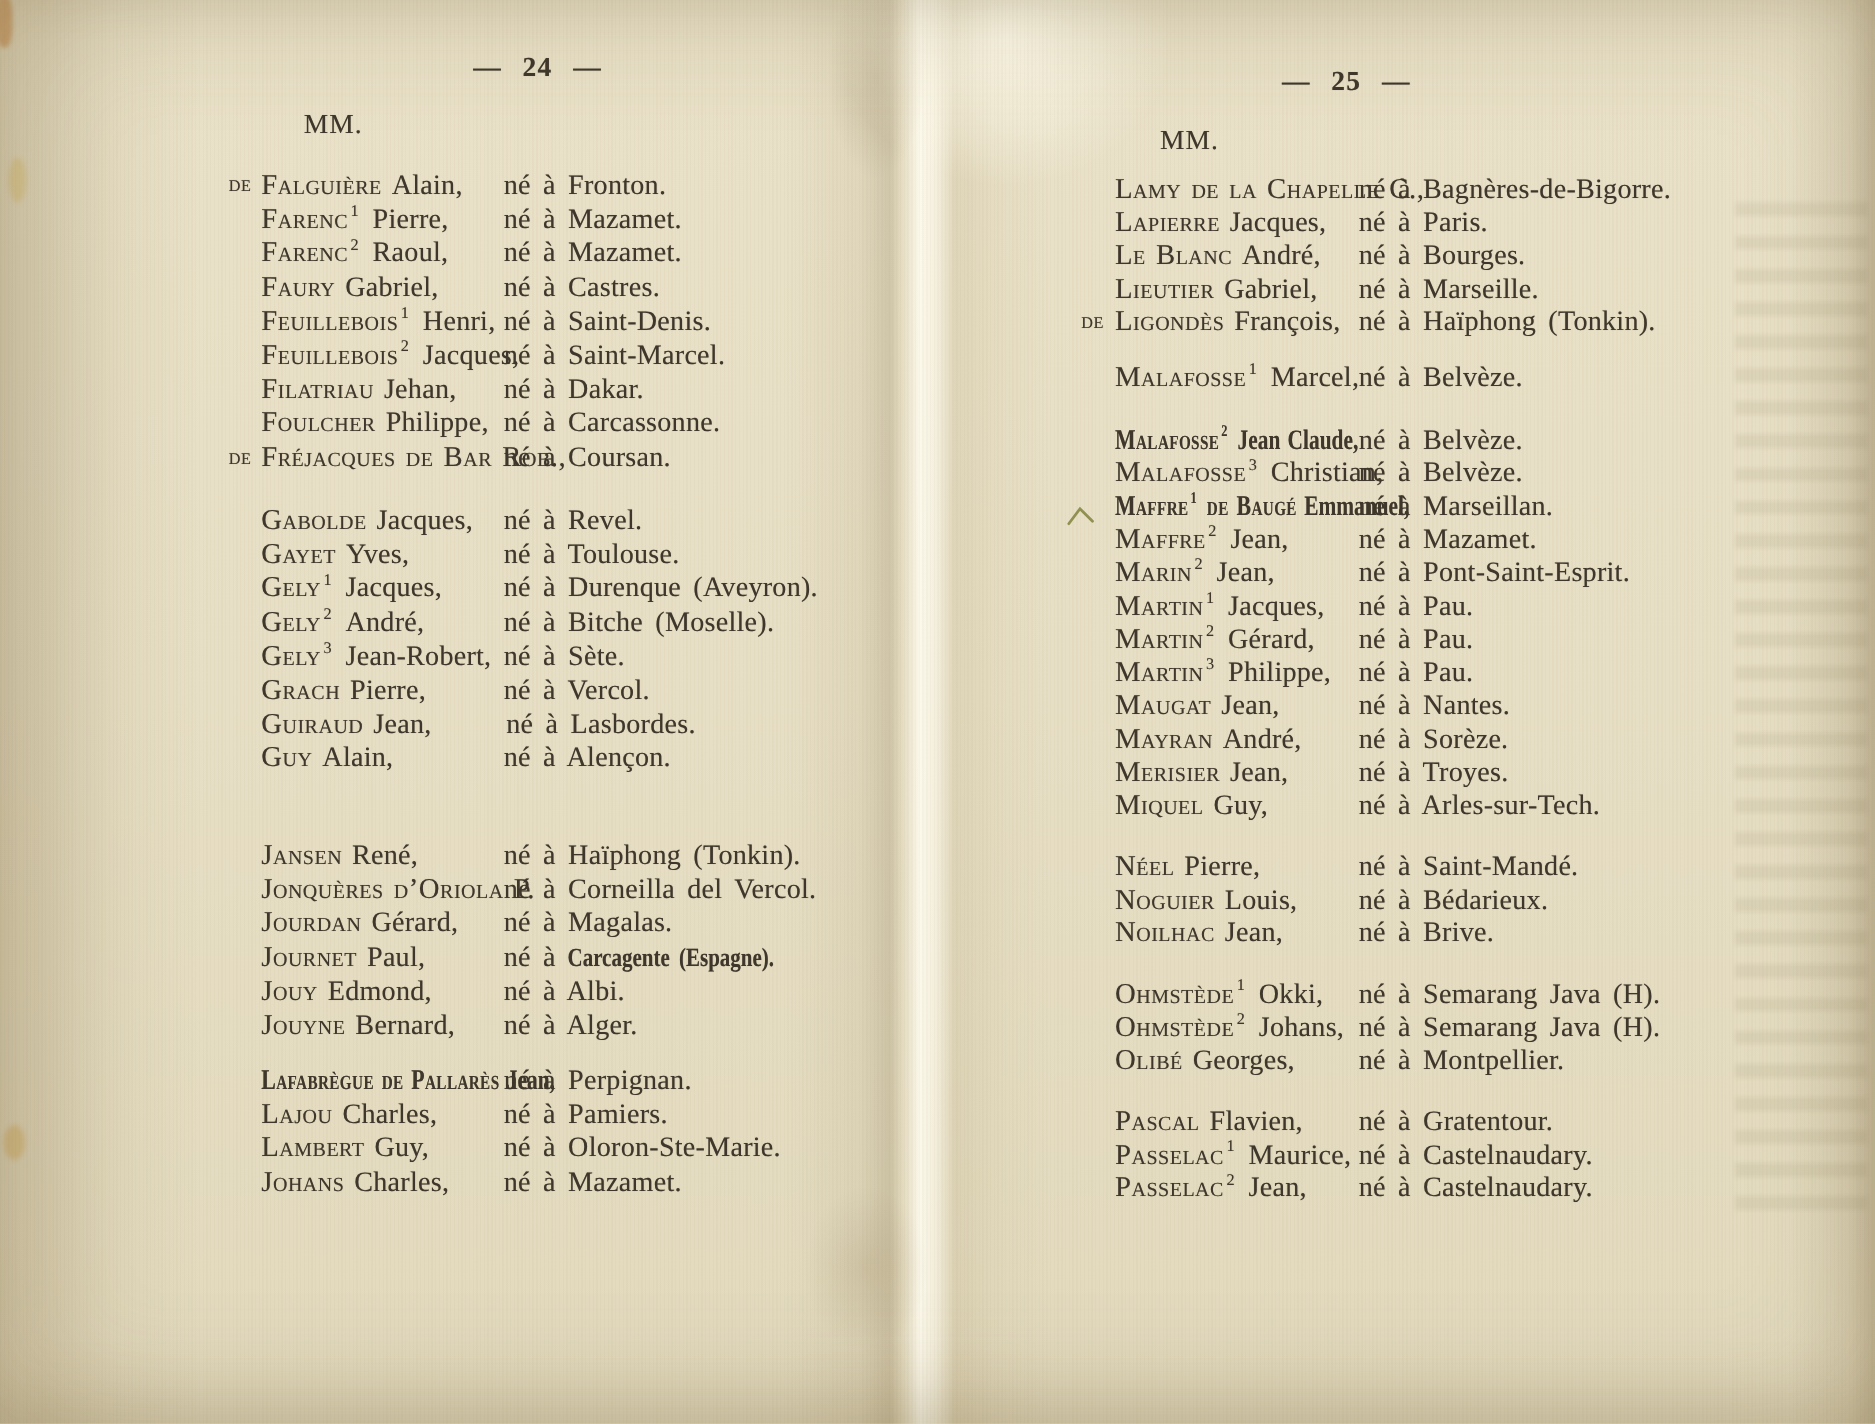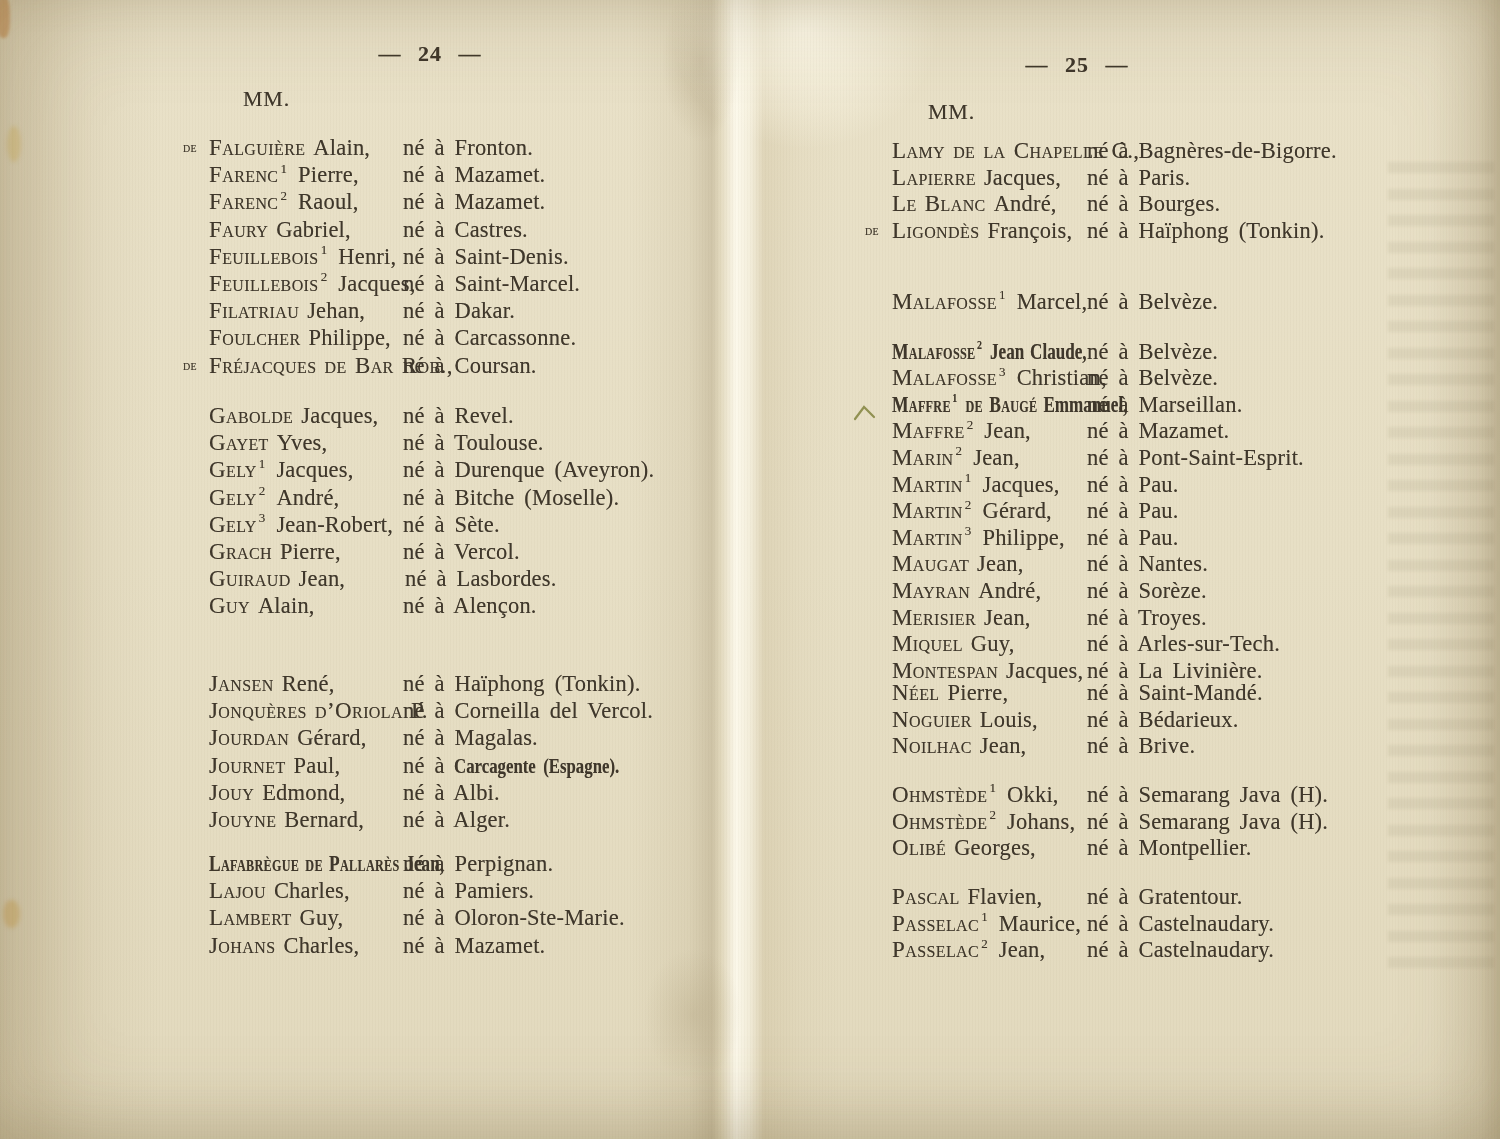--- a/index.html
+++ b/index.html
@@ -51,21 +51,21 @@
   .page{position:absolute;top:0;height:1139px;}
   .page-number{
     position:absolute;width:200px;text-align:center;
     font-size:22px;font-weight:700;letter-spacing:1px;word-spacing:10px;
   }
   .mm-heading{
     position:absolute;font-size:22px;letter-spacing:0.8px;
   }
   .group{position:absolute;left:0;width:620px;}
   .row{position:relative;white-space:nowrap;}
-  .prefix{position:absolute;font-size:14px;}
+  .prefix{position:absolute;font-size:19px;}
   .sc{font-variant:small-caps;letter-spacing:0.4px;}
   .name{position:absolute;font-size:23px;letter-spacing:0.2px;word-spacing:2px;}
   .given{font-size:22.5px;}
   .name sup{font-size:13px;position:relative;top:-1px;vertical-align:super;margin:0 3px 0 2px;line-height:0;}
   .place{position:absolute;font-size:22.5px;word-spacing:4px;letter-spacing:0.2px;}
   .cond{transform:scaleX(0.76);transform-origin:0 60%;font-weight:600;letter-spacing:0;}
   .cond-place{display:inline-block;transform:scaleX(0.80);transform-origin:0 60%;font-weight:600;font-size:21px;letter-spacing:0;}
   .row, .page-number, .mm-heading{text-shadow:0 0 0.6px rgba(63,55,43,0.45);}
   .bleed{
     position:absolute;left:1388px;top:162px;width:106px;height:810px;
@@ -224,20 +224,24 @@
         </div>
         <div class="row" style="height: 26.6px; line-height: 26.6px;">
           <span class="name" style="left: 30px;"><span class="sc">Lapierre</span> <span class="given">Jacques,</span></span>
           <span class="place" style="left: 225px;">né à Paris.</span>
         </div>
         <div class="row" style="height: 26.6px; line-height: 26.6px;">
           <span class="name" style="left: 30px;"><span class="sc">Le Blanc</span> <span class="given">André,</span></span>
           <span class="place" style="left: 225px;">né à Bourges.</span>
         </div>
         <div class="row" style="height: 26.6px; line-height: 26.6px;">
+          <span class="name" style="left: 30px;"><span class="sc">Lieutier</span> <span class="given">Gabriel,</span></span>
+          <span class="place" style="left: 225px;">né à Marseille.</span>
+        </div>
+        <div class="row" style="height: 26.6px; line-height: 26.6px;">
           <span class="prefix sc" style="left: 3px;">de</span>
           <span class="name" style="left: 30px;"><span class="sc">Ligondès</span> <span class="given">François,</span></span>
           <span class="place" style="left: 225px;">né à Haïphong (Tonkin).</span>
         </div>
       </div>
       <div class="group" style="top: 289px;">
         <div class="row" style="height: 26.6px; line-height: 26.6px;">
           <span class="name" style="left: 30px;"><span class="sc">Malafosse</span><sup>1</sup> <span class="given">Marcel,</span></span>
           <span class="place" style="left: 225px;">né à Belvèze.</span>
         </div>
@@ -282,24 +286,20 @@
           <span class="place" style="left: 225px;">né à Sorèze.</span>
         </div>
         <div class="row" style="height: 26.6px; line-height: 26.6px;">
           <span class="name" style="left: 30px;"><span class="sc">Merisier</span> <span class="given">Jean,</span></span>
           <span class="place" style="left: 225px;">né à Troyes.</span>
         </div>
         <div class="row" style="height: 26.6px; line-height: 26.6px;">
           <span class="name" style="left: 30px;"><span class="sc">Miquel</span> <span class="given">Guy,</span></span>
           <span class="place" style="left: 225px;">né à Arles-sur-Tech.</span>
         </div>
-        <div class="row" style="height: 26.6px; line-height: 26.6px;">
-          <span class="name" style="left: 30px;"><span class="sc">Montespan</span> <span class="given">Jacques,</span></span>
-          <span class="place" style="left: 225px;">né à La Livinière.</span>
-        </div>
       </div>
       <div class="group" style="top: 680px;">
         <div class="row" style="height: 26.6px; line-height: 26.6px;">
           <span class="name" style="left: 30px;"><span class="sc">Néel</span> <span class="given">Pierre,</span></span>
           <span class="place" style="left: 225px;">né à Saint-Mandé.</span>
         </div>
         <div class="row" style="height: 26.6px; line-height: 26.6px;">
           <span class="name" style="left: 30px;"><span class="sc">Noguier</span> <span class="given">Louis,</span></span>
           <span class="place" style="left: 225px;">né à Bédarieux.</span>
         </div>

